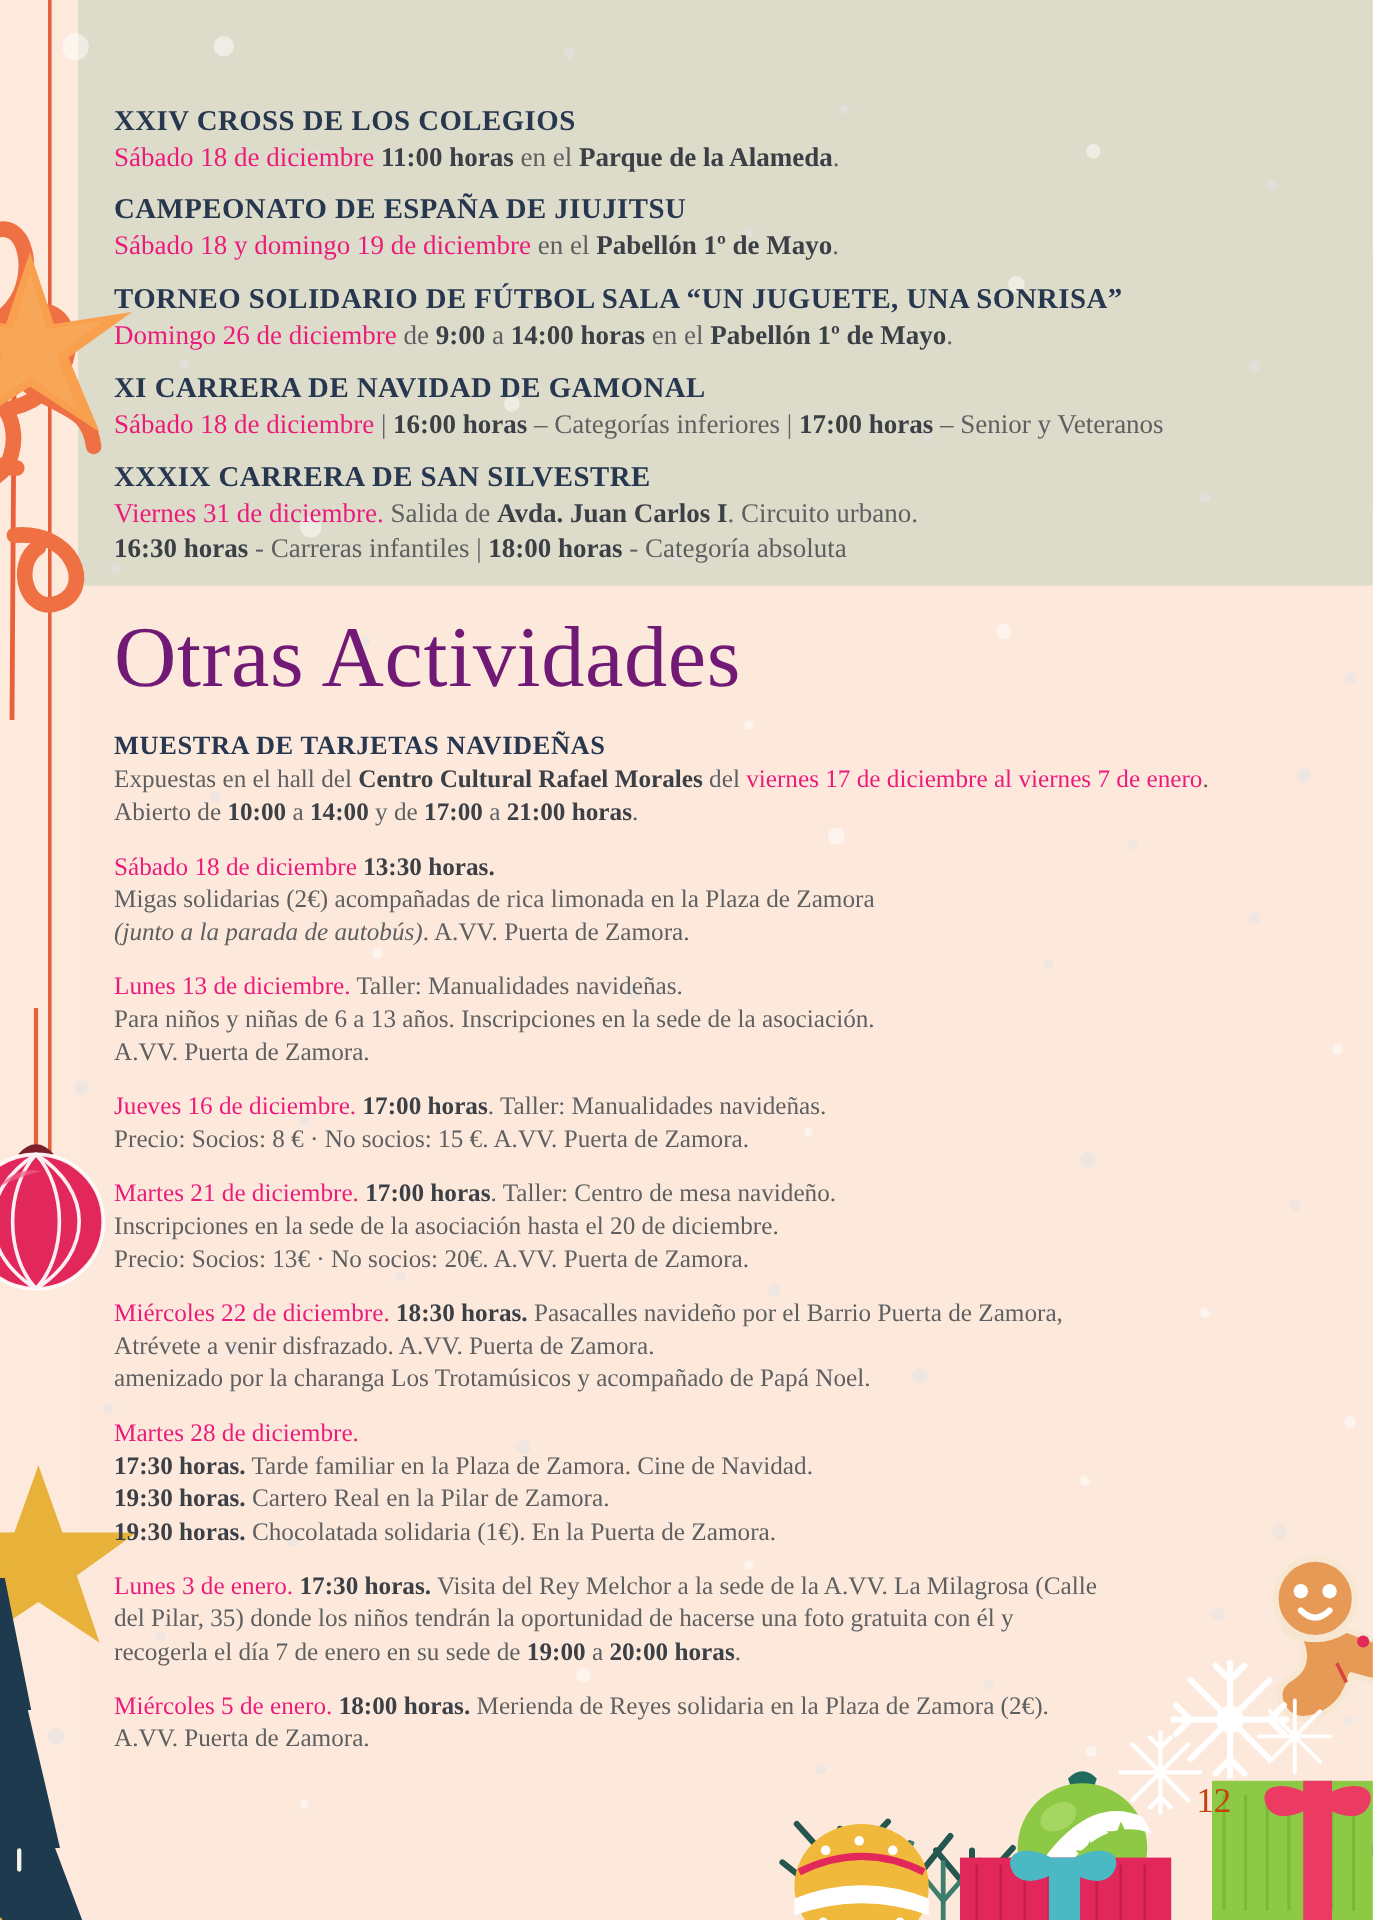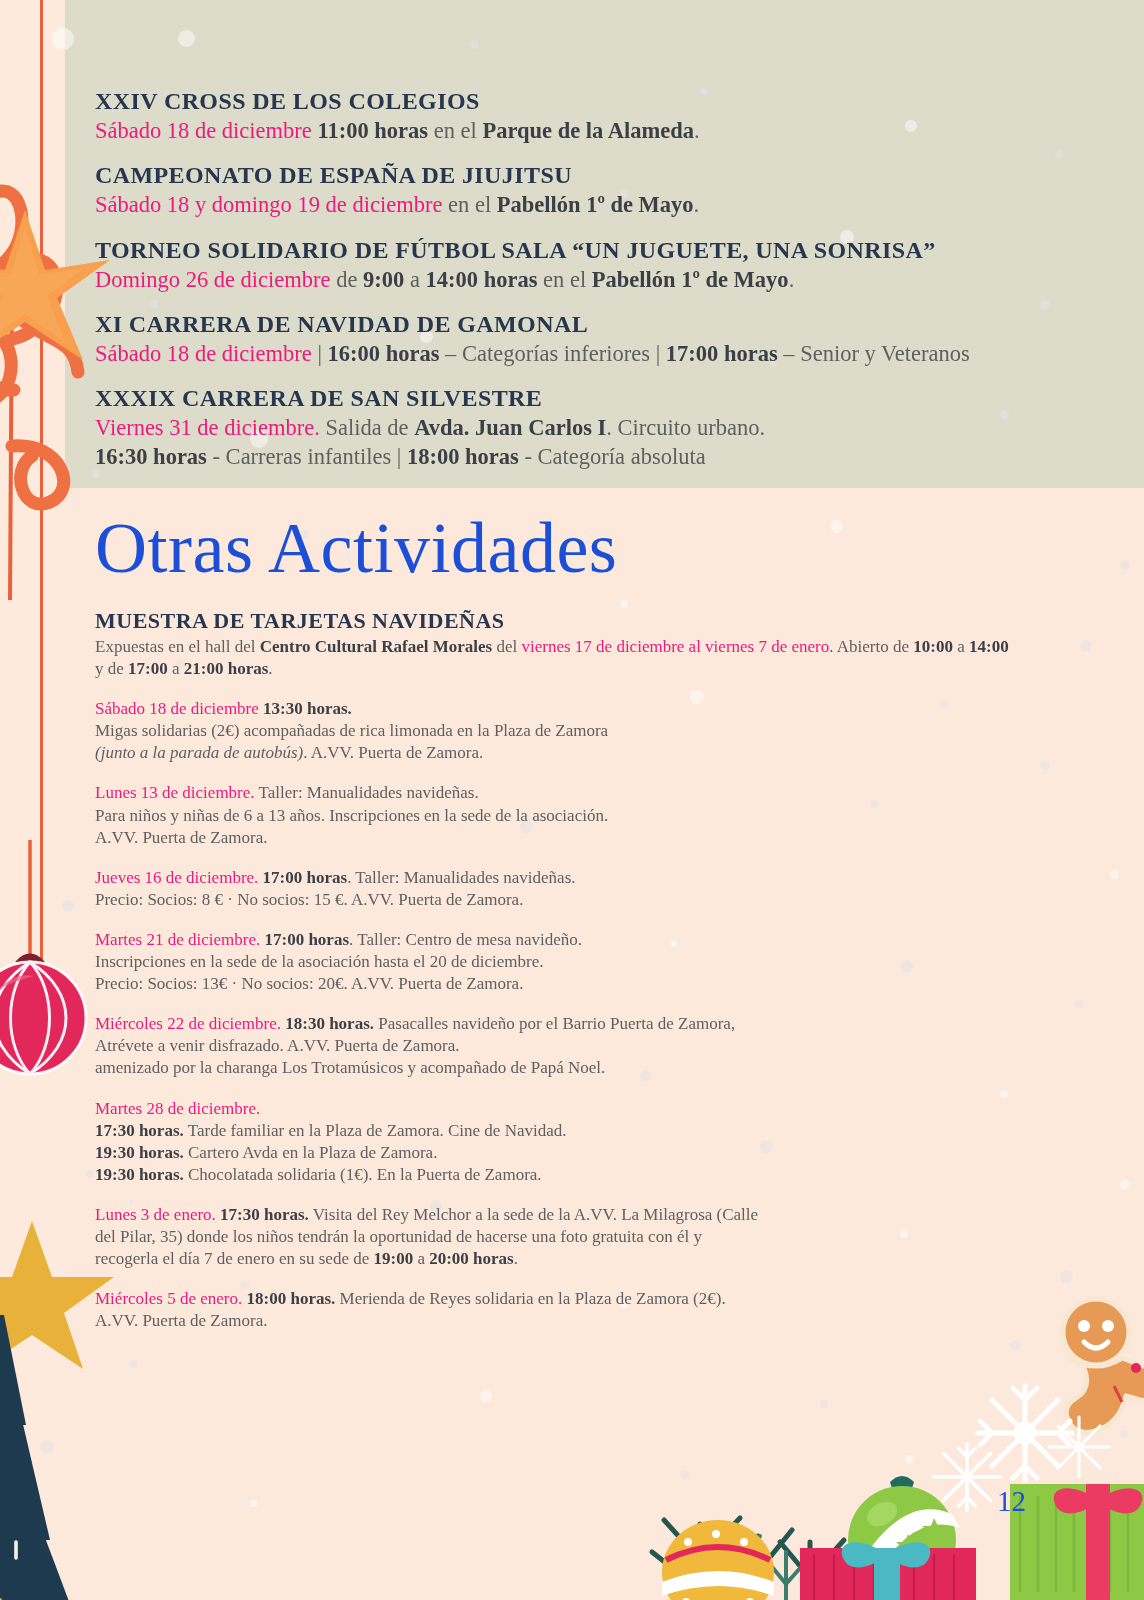--- a/index.html
+++ b/index.html
@@ -48,37 +48,37 @@
   .ev-line{
     margin:0;font-size:22.5px;color:#5e5f60;line-height:1.3;
   }
   .pink{color:#ec1b7b;}
   .dark-b{color:#3b3f46;font-weight:700;}
   .ital{font-style:italic;}
 
   
   .otras{
     position:absolute;left:95px;top:512px;
-    font-size:72px;line-height:1;color:#1d4ed8;
+    font-size:72px;line-height:1;color:#701a75;
     font-weight:400;letter-spacing:.5px;
     font-family:"Liberation Serif","DejaVu Serif",serif;
   }
 
   .body-block{position:absolute;left:95px;top:608px;width:925px;}
   h4.sub-title{
     margin:0 0 2px 0;font-size:22px;letter-spacing:.5px;
     color:#26374f;font-weight:700;
   }
-  .para{margin:0 0 0 0;font-size:17px;line-height:1.30;color:#5e5f60;}
+  .para{margin:0 0 0 0;font-size:21px;line-height:1.30;color:#5e5f60;}
   .gap{height:18px;}
 
   
   .pagenum{
     position:absolute;right:118px;bottom:82px;
-    font-size:29px;color:#1d4ed8;z-index:6;
+    font-size:29px;color:#c2410c;z-index:6;
   }
 
   
   .deco{position:absolute;pointer-events:none;}
 </style>
 </head>
 <body>
 
 <div class="page">
 
@@ -406,21 +406,21 @@
         <div class="gap"></div>
         <div>
           <p class="para"><span class="pink">Miércoles 22 de diciembre.</span><span> </span><span class="dark-b">18:30 horas.</span><span> Pasacalles navideño por el Barrio Puerta de Zamora,</span></p>
           <p class="para"><span>Atrévete a venir disfrazado. A.VV. Puerta de Zamora.</span></p>
           <p class="para"><span>amenizado por la charanga Los Trotamúsicos y acompañado de Papá Noel.</span></p>
         </div>
         <div class="gap"></div>
         <div>
           <p class="para"><span class="pink">Martes 28 de diciembre.</span></p>
           <p class="para"><span class="dark-b">17:30 horas.</span><span> Tarde familiar en la Plaza de Zamora. Cine de Navidad.</span></p>
-          <p class="para"><span class="dark-b">19:30 horas.</span><span> Cartero Avda en la Plaza de Zamora.</span></p>
+          <p class="para"><span class="dark-b">19:30 horas.</span><span> Cartero Real en la Pilar de Zamora.</span></p>
           <p class="para"><span class="dark-b">19:30 horas.</span><span> Chocolatada solidaria (1€). En la Puerta de Zamora.</span></p>
         </div>
         <div class="gap"></div>
         <div>
           <p class="para"><span class="pink">Lunes 3 de enero.</span><span> </span><span class="dark-b">17:30 horas.</span><span> Visita del Rey Melchor a la sede de la A.VV. La Milagrosa (Calle</span></p>
           <p class="para"><span>del Pilar, 35) donde los niños tendrán la oportunidad de hacerse una foto gratuita con él y</span></p>
           <p class="para"><span>recogerla el día 7 de enero en su sede de </span><span class="dark-b">19:00</span><span> a </span><span class="dark-b">20:00 horas</span><span>.</span></p>
         </div>
         <div class="gap"></div>
         <div>

